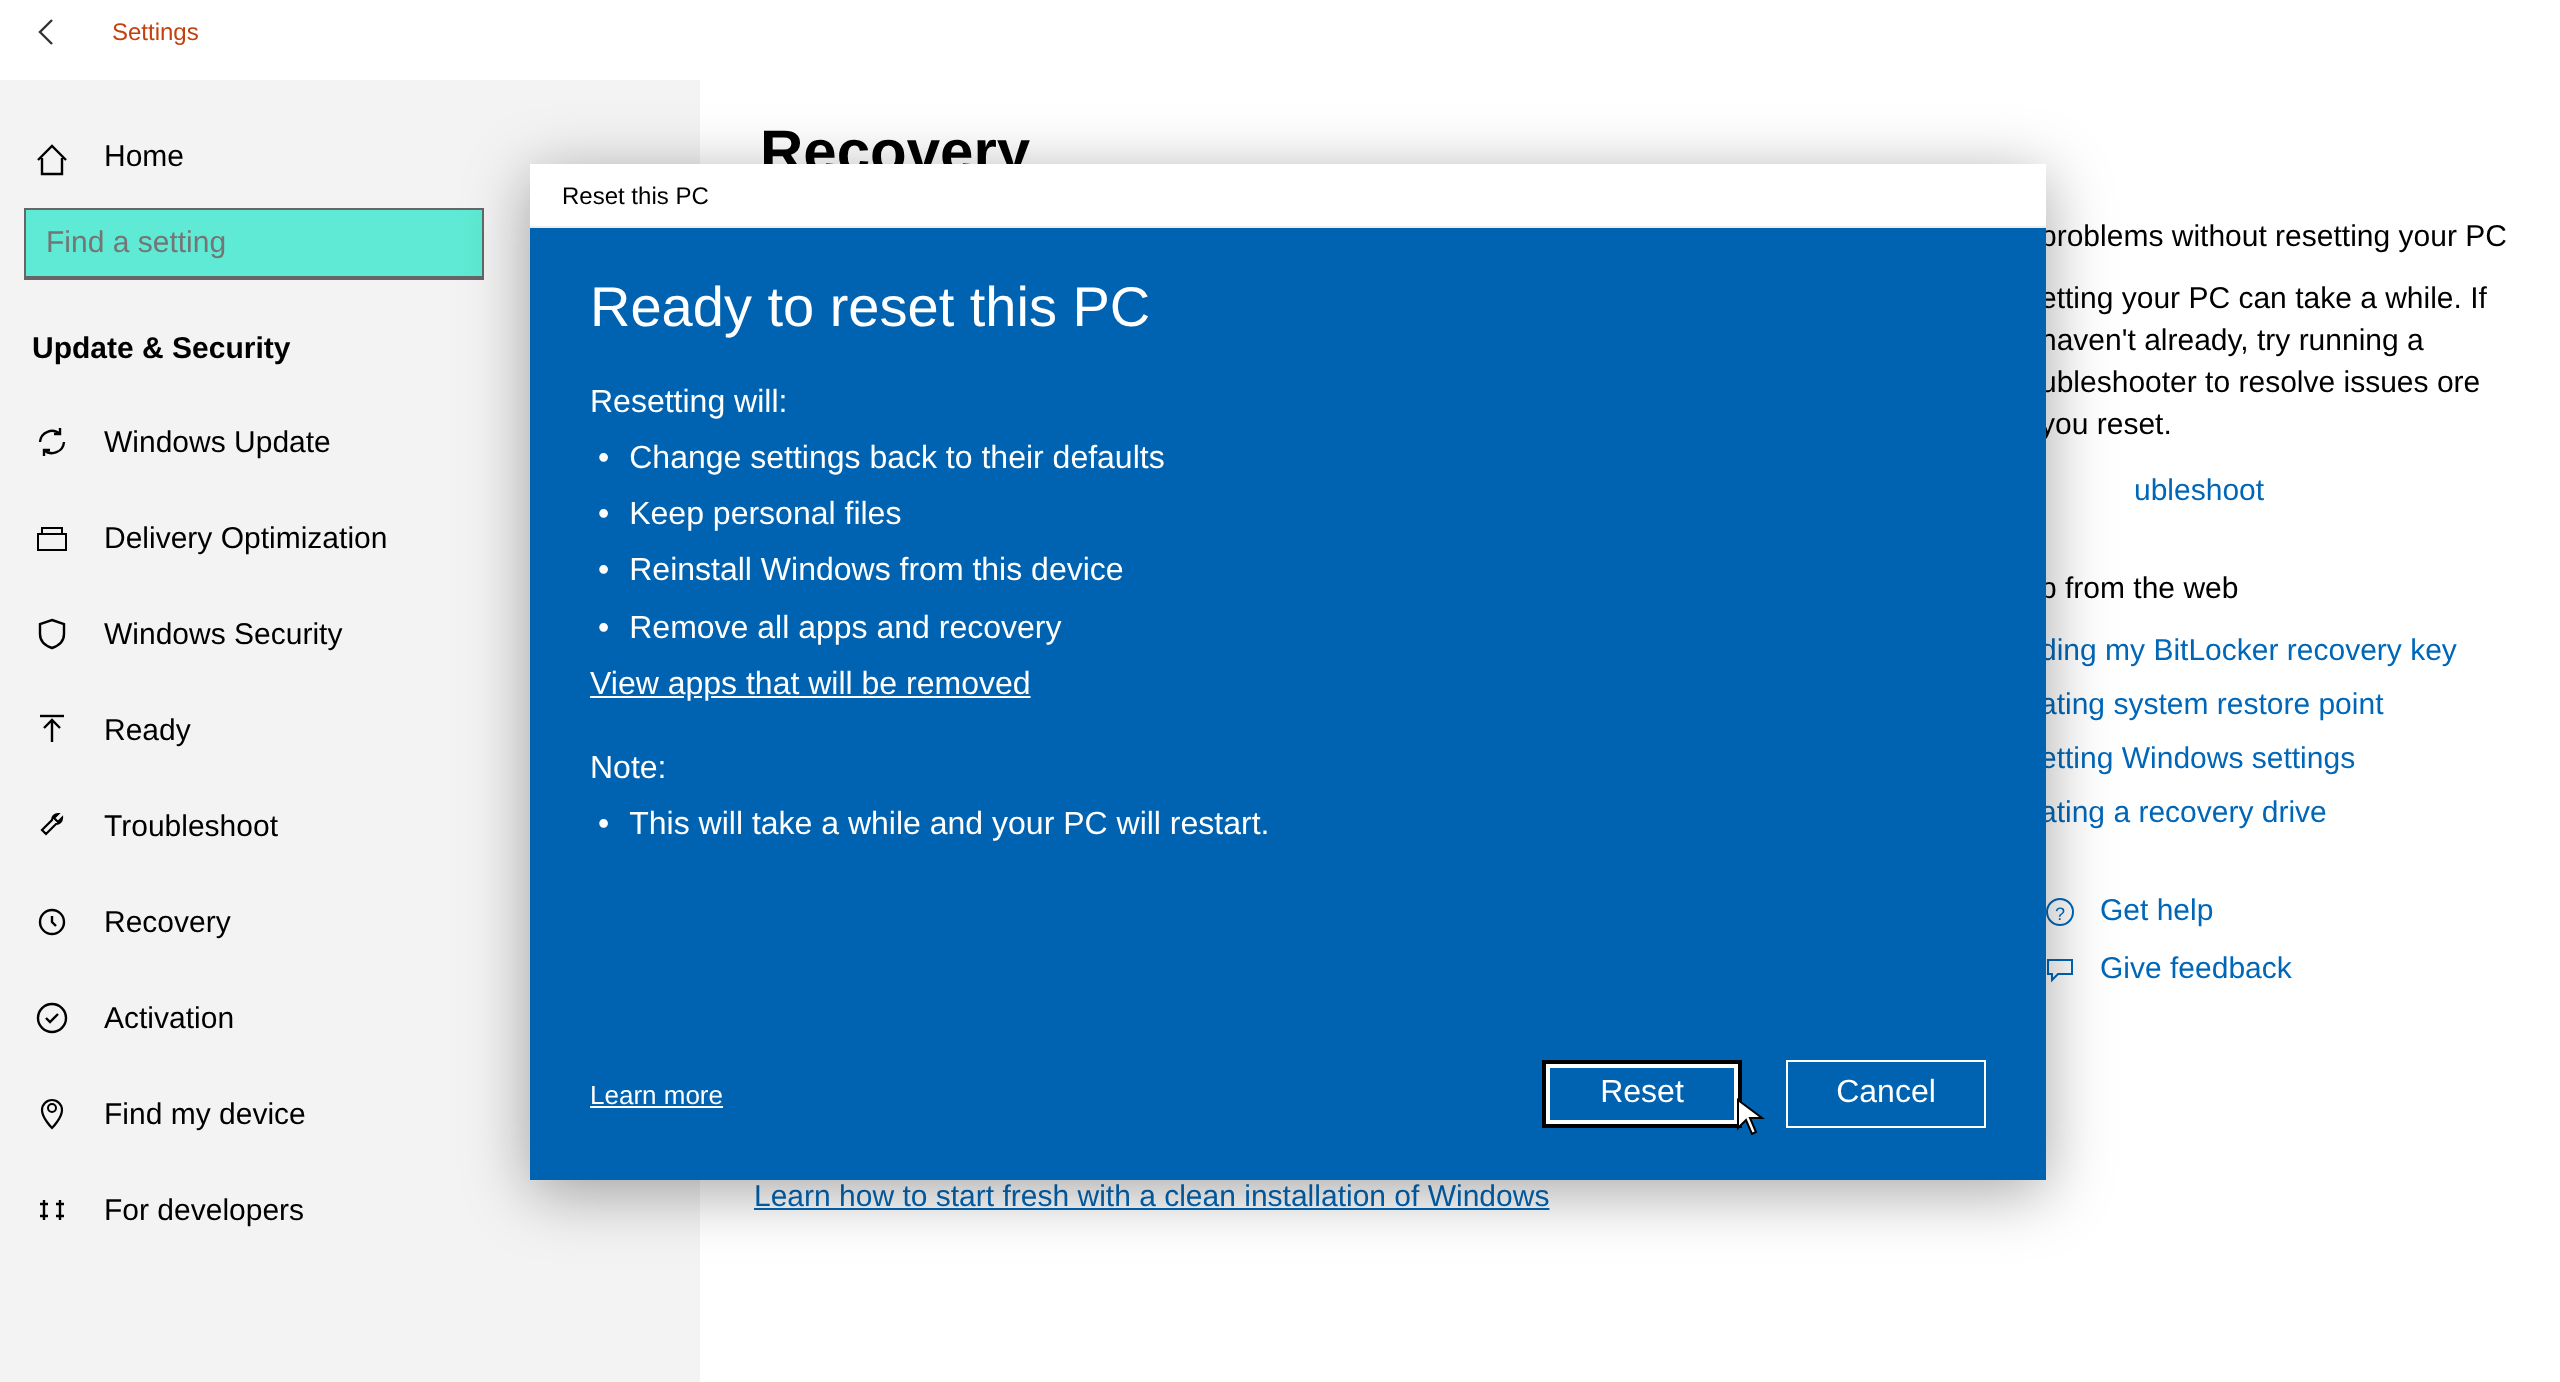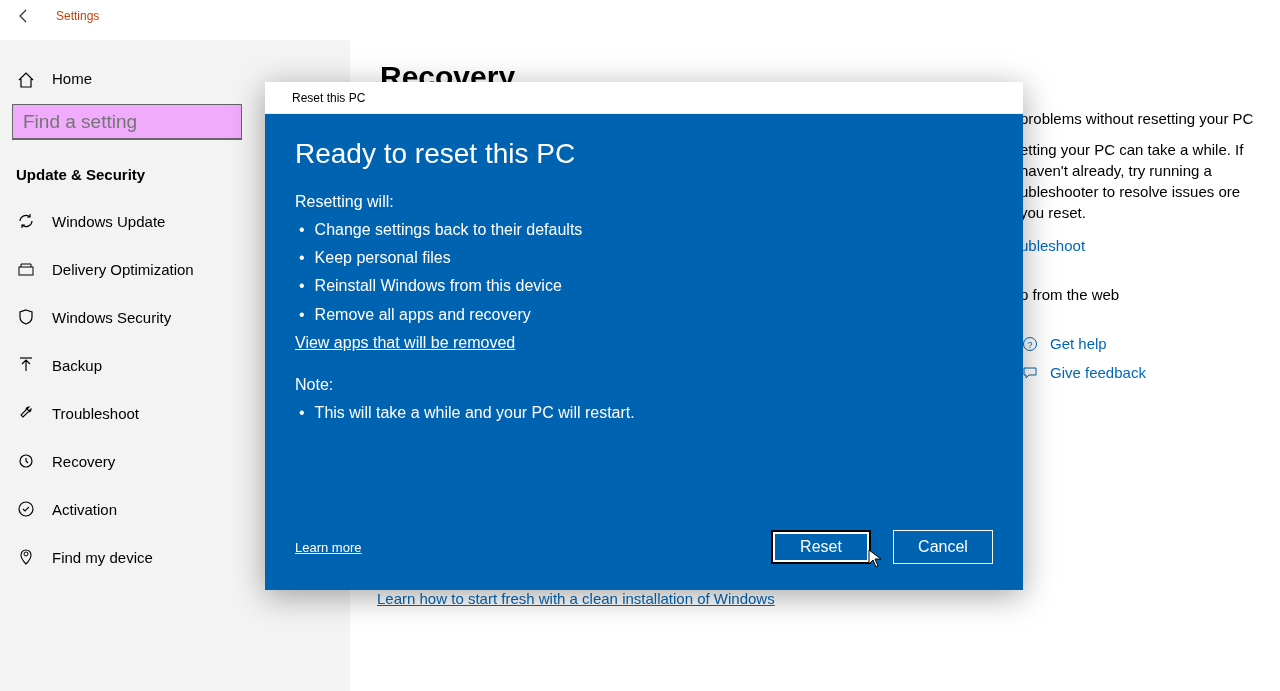--- a/index.html
+++ b/index.html
@@ -5,37 +5,37 @@
   * { box-sizing: border-box; margin: 0; padding: 0; }
   html, body { width: 1280px; height: 691px; font-family: "Segoe UI", Arial, sans-serif; background: #fff; overflow: hidden; }
   .titlebar { position: absolute; top: 0; left: 0; right: 0; height: 32px; display: flex; align-items: center; }
   .back-btn { width: 48px; height: 32px; display: flex; align-items: center; justify-content: center; color: #333; }
   .title { font-size: 12px; margin-left: 8px; color: #c2410c; }
   .win-controls { position: absolute; right: 0; top: 0; display: flex; }
   .win-btn { width: 46px; height: 32px; display: flex; align-items: center; justify-content: center; color: #555; font-size: 13px; }
   .sidebar { position: absolute; left: 0; top: 40px; width: 350px; height: calc(100% - 40px); background: #f3f3f3; padding-top: 20px; }
   .home-row { display: flex; align-items: flex-start; padding: 10px 16px; gap: 16px; font-size: 15px; color: #000; }
   .search-wrap { padding: 4px 12px 18px 12px; }
-  .search-input { width: 230px; height: 36px; border: 1px solid #666; border-bottom: 2px solid #666; background: #f0abfc; padding: 0 10px; font-size: 19px; color: #666; }
+  .search-input { width: 230px; height: 36px; border: 1px solid #666; border-bottom: 2px solid #666; background: #5eead4; padding: 0 10px; font-size: 15px; color: #666; }
   .category { font-weight: 600; font-size: 15px; padding: 8px 16px 14px; }
   .nav-item { display: flex; align-items: center; gap: 16px; padding: 14px 16px; font-size: 15px; color: #000; }
   .icon { width: 20px; height: 20px; display: inline-flex; align-items: center; justify-content: center; flex-shrink: 0; }
   .content { position: absolute; left: 350px; top: 0; right: 0; bottom: 0; background: #fff; padding: 60px 30px 20px 30px; }
   .page-title { font-size: 30px; font-weight: 600; color: #000; }
   .right-col { position: absolute; right: 20px; top: 108px; width: 240px; font-size: 15px; color: #000; line-height: 1.4; }
   .right-col a { color: #0067b8; text-decoration: none; display: inline-block; margin-top: 4px; }
   .right-section { margin-bottom: 28px; }
   .right-heading { font-weight: 400; font-size: 15px; margin-bottom: 6px; }
   .right-links a { display: block; margin: 6px 0; }
   .help-item { display: flex; align-items: center; gap: 10px; margin: 8px 0; }
   .help-item a { margin: 0; }
   .clean-link { position: absolute; left: 377px; top: 590px; color: #0067b8; font-size: 15px; }
   
   .modal { position: absolute; left: 265px; top: 82px; width: 758px; height: 508px; background: #fff; box-shadow: 0 6px 30px rgba(0,0,0,0.35); }
-  .modal-header { height: 32px; display: flex; align-items: center; padding: 0 27px; font-size: 12px; color: #000; background: #fff; border-bottom: 1px solid #eee; }
+  .modal-header { height: 32px; display: flex; align-items: center; padding: 0 16px; font-size: 12px; color: #000; background: #fff; border-bottom: 1px solid #eee; }
   .modal-body { background: #0063b1; color: #fff; height: calc(100% - 32px); padding: 24px 30px 22px 30px; display: flex; flex-direction: column; position: relative; }
   .modal-title { font-size: 28px; font-weight: 400; margin-bottom: 18px; }
   .modal-text { font-size: 16px; line-height: 1.76; }
   .modal-text ul { list-style: none; padding-left: 4px; }
   .modal-text li::before { content: "•"; margin-right: 10px; }
   .modal-link { color: #fff; text-decoration: underline; font-size: 16px; }
   .modal-note-label { margin-top: 14px; font-size: 16px; }
   .modal-footer { position: absolute; left: 30px; right: 30px; bottom: 26px; display: flex; align-items: center; }
   .learn-more { color: #fff; text-decoration: underline; font-size: 13px; }
   .btns { margin-left: auto; display: flex; gap: 22px; }
@@ -117,21 +117,21 @@
       </span>
     <span>Windows Security</span>
   </div>
   <div class="nav-item">
     <span class="icon">
         <svg width="18" height="18" viewBox="0 0 18 18">
           <path d="M9 15 V4 M5 8 L9 4 L13 8" stroke="#000" fill="none" stroke-width="1.2"></path>
           <line x1="3" y1="2" x2="15" y2="2" stroke="#000" stroke-width="1.2"></line>
         </svg>
       </span>
-    <span>Backup</span>
+    <span>Ready</span>
   </div>
   <div class="nav-item">
     <span class="icon">
         <svg width="18" height="18" viewBox="0 0 18 18">
           <path d="M12 3a3 3 0 0 0-3 3l-5 5 2 2 5-5a3 3 0 0 0 3-3l-2 2-2-2z" stroke="#000" fill="none" stroke-width="1.1"></path>
         </svg>
       </span>
     <span>Troubleshoot</span>
   </div>
   <div class="nav-item">
@@ -153,34 +153,48 @@
     <span>Activation</span>
   </div>
   <div class="nav-item">
     <span class="icon">
         <svg width="18" height="18" viewBox="0 0 18 18">
           <circle cx="9" cy="6" r="2" stroke="#000" fill="none"></circle>
           <path d="M9 2a5 5 0 0 1 5 5c0 4-5 9-5 9s-5-5-5-9a5 5 0 0 1 5-5z" stroke="#000" fill="none" stroke-width="1.1"></path>
         </svg>
       </span>
     <span>Find my device</span>
+  </div>
+  <div class="nav-item">
+    <span class="icon">
+        <svg width="18" height="18" viewBox="0 0 18 18">
+          <path d="M5 4v10M13 4v10M3 6h4M3 12h4M11 6h4M11 12h4" stroke="#000" fill="none" stroke-width="1.2"></path>
+        </svg>
+      </span>
+    <span>For developers</span>
   </div>
 </div>
 
 <div class="content">
   <div class="page-title">Recovery</div>
 
   <div class="right-col">
     <div class="right-section">
       <div class="right-heading">problems without resetting your PC</div>
       <div style="margin-top:10px;">etting your PC can take a while. If haven't already, try running a ubleshooter to resolve issues ore you reset.</div>
-      <a href="#" style="margin-top:12px;">ubleshoot</a>
+      <a href="#" style="margin-top:12px;margin-left:47px;">ubleshoot</a>
     </div>
     <div class="right-section">
       <div class="right-heading" style="margin-bottom:10px;">p from the web</div>
+      <div class="right-links">
+        <a href="#">ding my BitLocker recovery key</a>
+        <a href="#">ating system restore point</a>
+        <a href="#">etting Windows settings</a>
+        <a href="#">ating a recovery drive</a>
+      </div>
     </div>
     <div class="help-item">
       <span class="icon">
           <svg width="16" height="16" viewBox="0 0 16 16">
             <circle cx="8" cy="8" r="6.5" stroke="#0067b8" fill="none"></circle>
             <text x="8" y="12" text-anchor="middle" font-size="9" fill="#0067b8">?</text>
           </svg>
         </span>
       <a href="#">Get help</a>
     </div>

